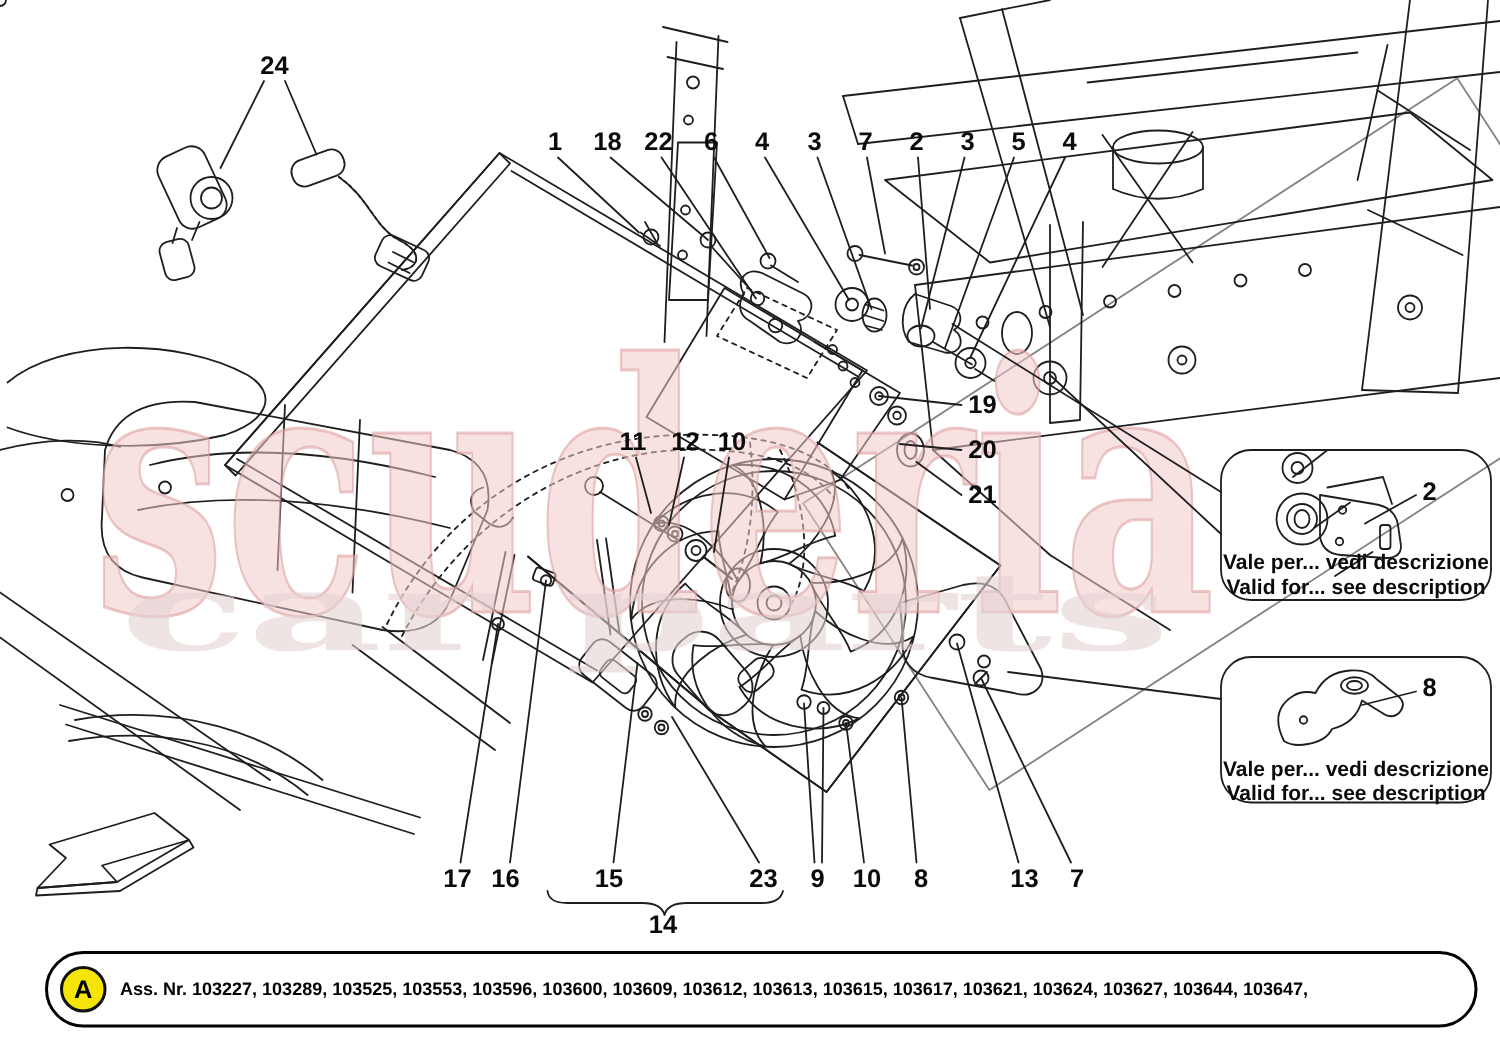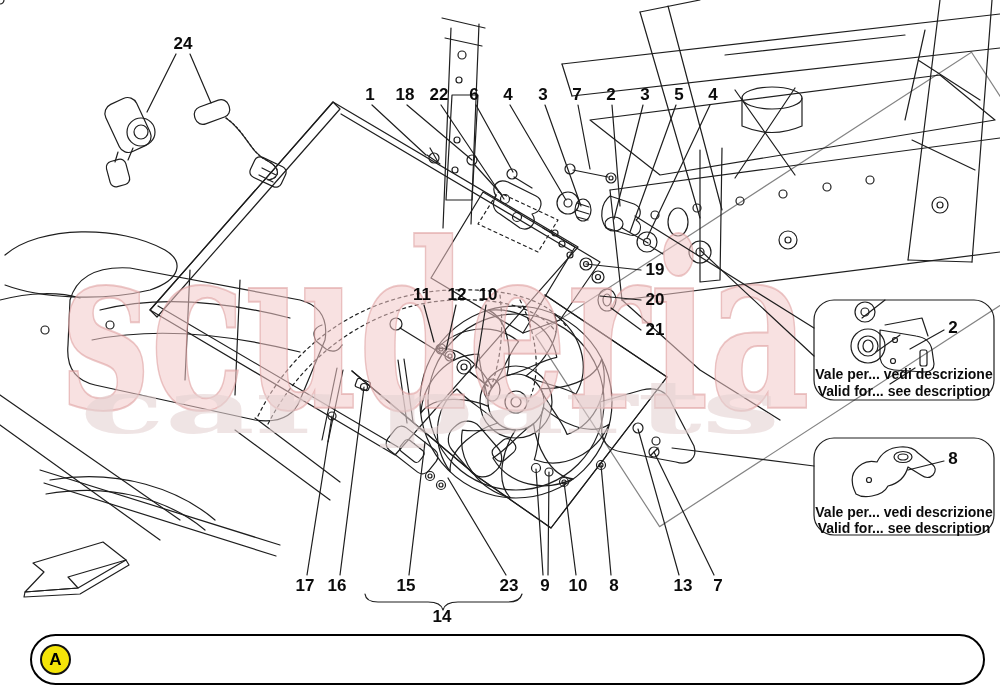--- a/index.html
+++ b/index.html
@@ -350,15 +350,16 @@
     <polygon points="103,542 33,563 44,572 25,592 78,588 68,577 126,560" class="wh"></polygon>
     <polygon points="25,592 78,588 126,560 129,565 80,594 24,597" fill="#111" stroke="#111"></polygon>
   </g>
 </svg>
 
 <div class="footer">
   <div class="badge">
     <span>A</span>
   </div>
   <div class="ftext">
+    <div>Ass. Nr. 103227, 103289, 103525, 103553, 103596, 103600, 103609, 103612, 103613, 103615, 103617, 103621, 103624, 103627, 103644, 103647,</div>
   </div>
 </div>
 </div>
 
 </body></html>

